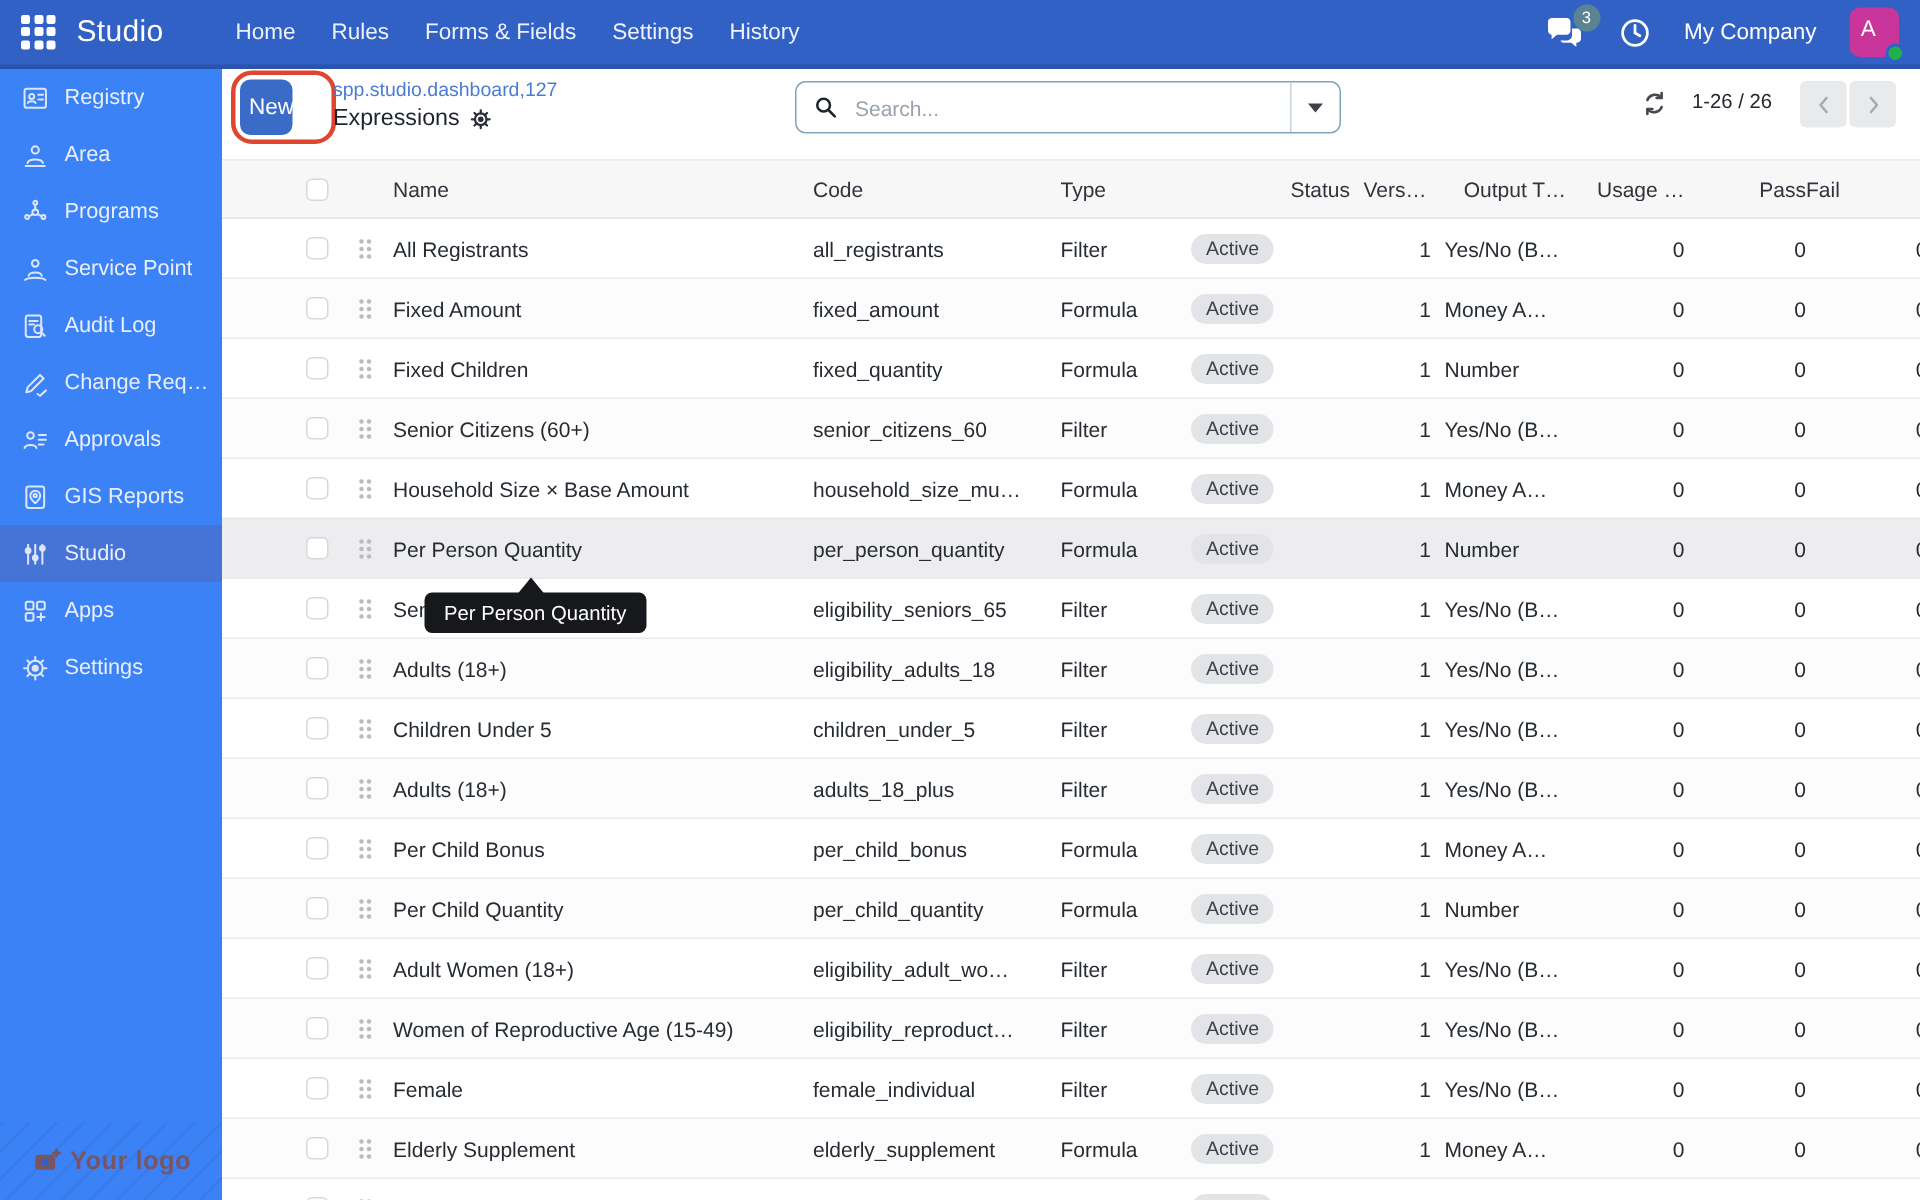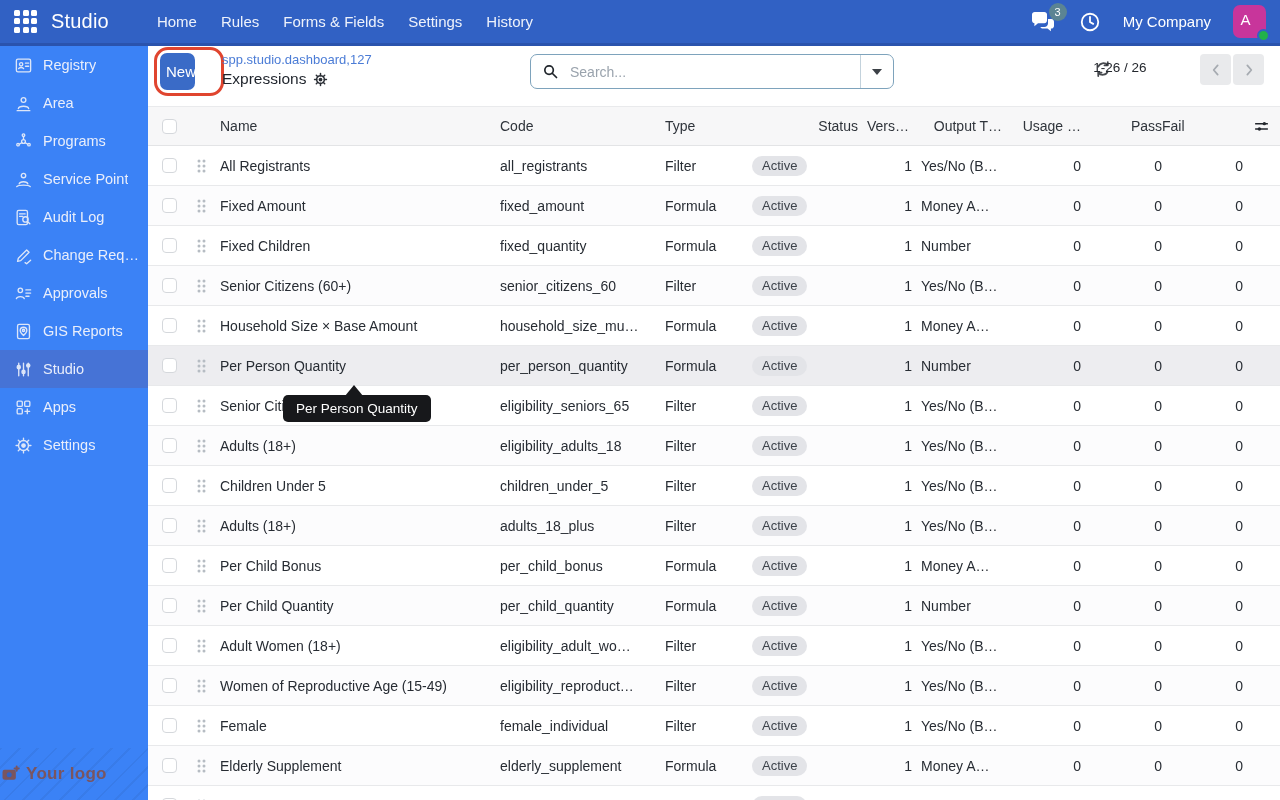--- a/index.html
+++ b/index.html
@@ -27,21 +27,21 @@
 
   
   .sidebar{position:absolute;left:0;top:46px;width:148px;height:754px;background:#3b82f6;color:#e9eefb;}
   .side-item{height:38px;display:flex;align-items:center;padding-left:14px;cursor:pointer;font-size:14.5px;}
   .side-item.active{background:#4673d6;}
   .side-ico{width:19px;height:19px;margin-right:10px;flex:0 0 19px;color:#dde6f8;}
   .side-ico svg{width:19px;height:19px;display:block;}
   .side-label{white-space:nowrap;overflow:hidden;text-overflow:ellipsis;max-width:102px;}
   .logo-box{position:absolute;left:0;bottom:0;width:148px;height:52px;
     background:repeating-linear-gradient(135deg,rgba(0,0,0,.05) 0 2px,transparent 2px 13px);
-    display:flex;align-items:center;gap:6px;color:#7a5560;}
+    display:flex;align-items:center;justify-content:center;gap:6px;color:#7a5560;}
   .logo-text{font-size:17px;font-weight:bold;letter-spacing:.3px;}
 
   
   .content{position:absolute;left:148px;top:46px;width:1132px;height:754px;background:#fff;}
 
   
   .toolbar{position:relative;height:60px;}
   .new-ring{position:absolute;left:6px;top:1px;width:70px;height:49px;border:3.5px solid #e0452f;border-radius:14px;}
   .new-btn{position:absolute;left:12px;top:7px;width:35px;height:37px;background:#3a6bc7;color:#fff;
     border:none;border-radius:7px;font-size:15px;cursor:pointer;font-family:inherit;}
@@ -53,29 +53,29 @@
     border-radius:7px;display:flex;align-items:center;background:#fff;}
   .searchbox input{border:none;outline:none;flex:1;font-size:14px;color:#4d7c0f;font-family:inherit;min-width:0;}
   .searchbox input::placeholder{color:#9aa3ad;}
   .search-ico{width:17px;height:17px;margin:0 9px 0 11px;color:#20252b;flex:0 0 17px;}
   .search-ico svg{width:17px;height:17px;display:block;}
   .search-div{width:1px;height:33px;background:#c3d2dc;}
   .search-caret{width:32px;display:flex;align-items:center;justify-content:center;cursor:pointer;align-self:stretch;}
   .caret-down{width:0;height:0;border-left:5px solid transparent;border-right:5px solid transparent;border-top:6px solid #3c4147;}
   .refresh-btn{position:absolute;left:945px;top:13px;width:20px;height:20px;color:#46494e;cursor:pointer;}
   .refresh-btn svg{width:20px;height:20px;display:block;}
-  .range-label{position:absolute;left:940px;top:14px;width:64px;font-size:13.5px;color:#24282e;text-align:center;}
+  .range-label{position:absolute;left:980px;top:14px;width:64px;font-size:13.5px;color:#24282e;text-align:left;}
   .pg-btn{position:absolute;top:55px;width:31px;height:31px;background:#e9eaec;border:none;border-radius:4px;
     display:flex;align-items:center;justify-content:center;cursor:pointer;top:8px;}
   .pg-btn svg{width:16px;height:16px;display:block;color:#a6abb1;}
   .pg-prev{left:1052px;} .pg-next{left:1085px;}
 
   
   .tgrid{display:grid;grid-template-columns:48px 24px 280px 165px 87px 106px 54px 90px 79px 81px 81px 1fr;
-    align-items:center;height:40px;}
+    align-items:center;height:40px;padding-left:42px;}
   .thead{background:#f7f7f8;border-top:1px solid #e9eaec;border-bottom:1px solid #e3e4e6;
     font-size:14px;color:#2f343b;}
   .rows .trow{border-bottom:1px solid #e8e9eb;font-size:14px;color:#272c33;background:#fff;cursor:pointer;}
   .rows .trow:nth-child(even){background:#fcfcfd;}
   .rows .trow.hl{background:#ededf0;}
   .cell{overflow:hidden;white-space:nowrap;text-overflow:ellipsis;}
   .c-check{display:flex;justify-content:flex-start;padding-left:14px;}
   .checkbox{width:15px;height:15px;border:1.5px solid #d5d8dc;border-radius:4px;background:#fff;cursor:pointer;}
   .c-drag{display:flex;align-items:center;color:#b6bcc3;cursor:grab;}
   .c-drag svg{width:11px;height:16px;display:block;}

